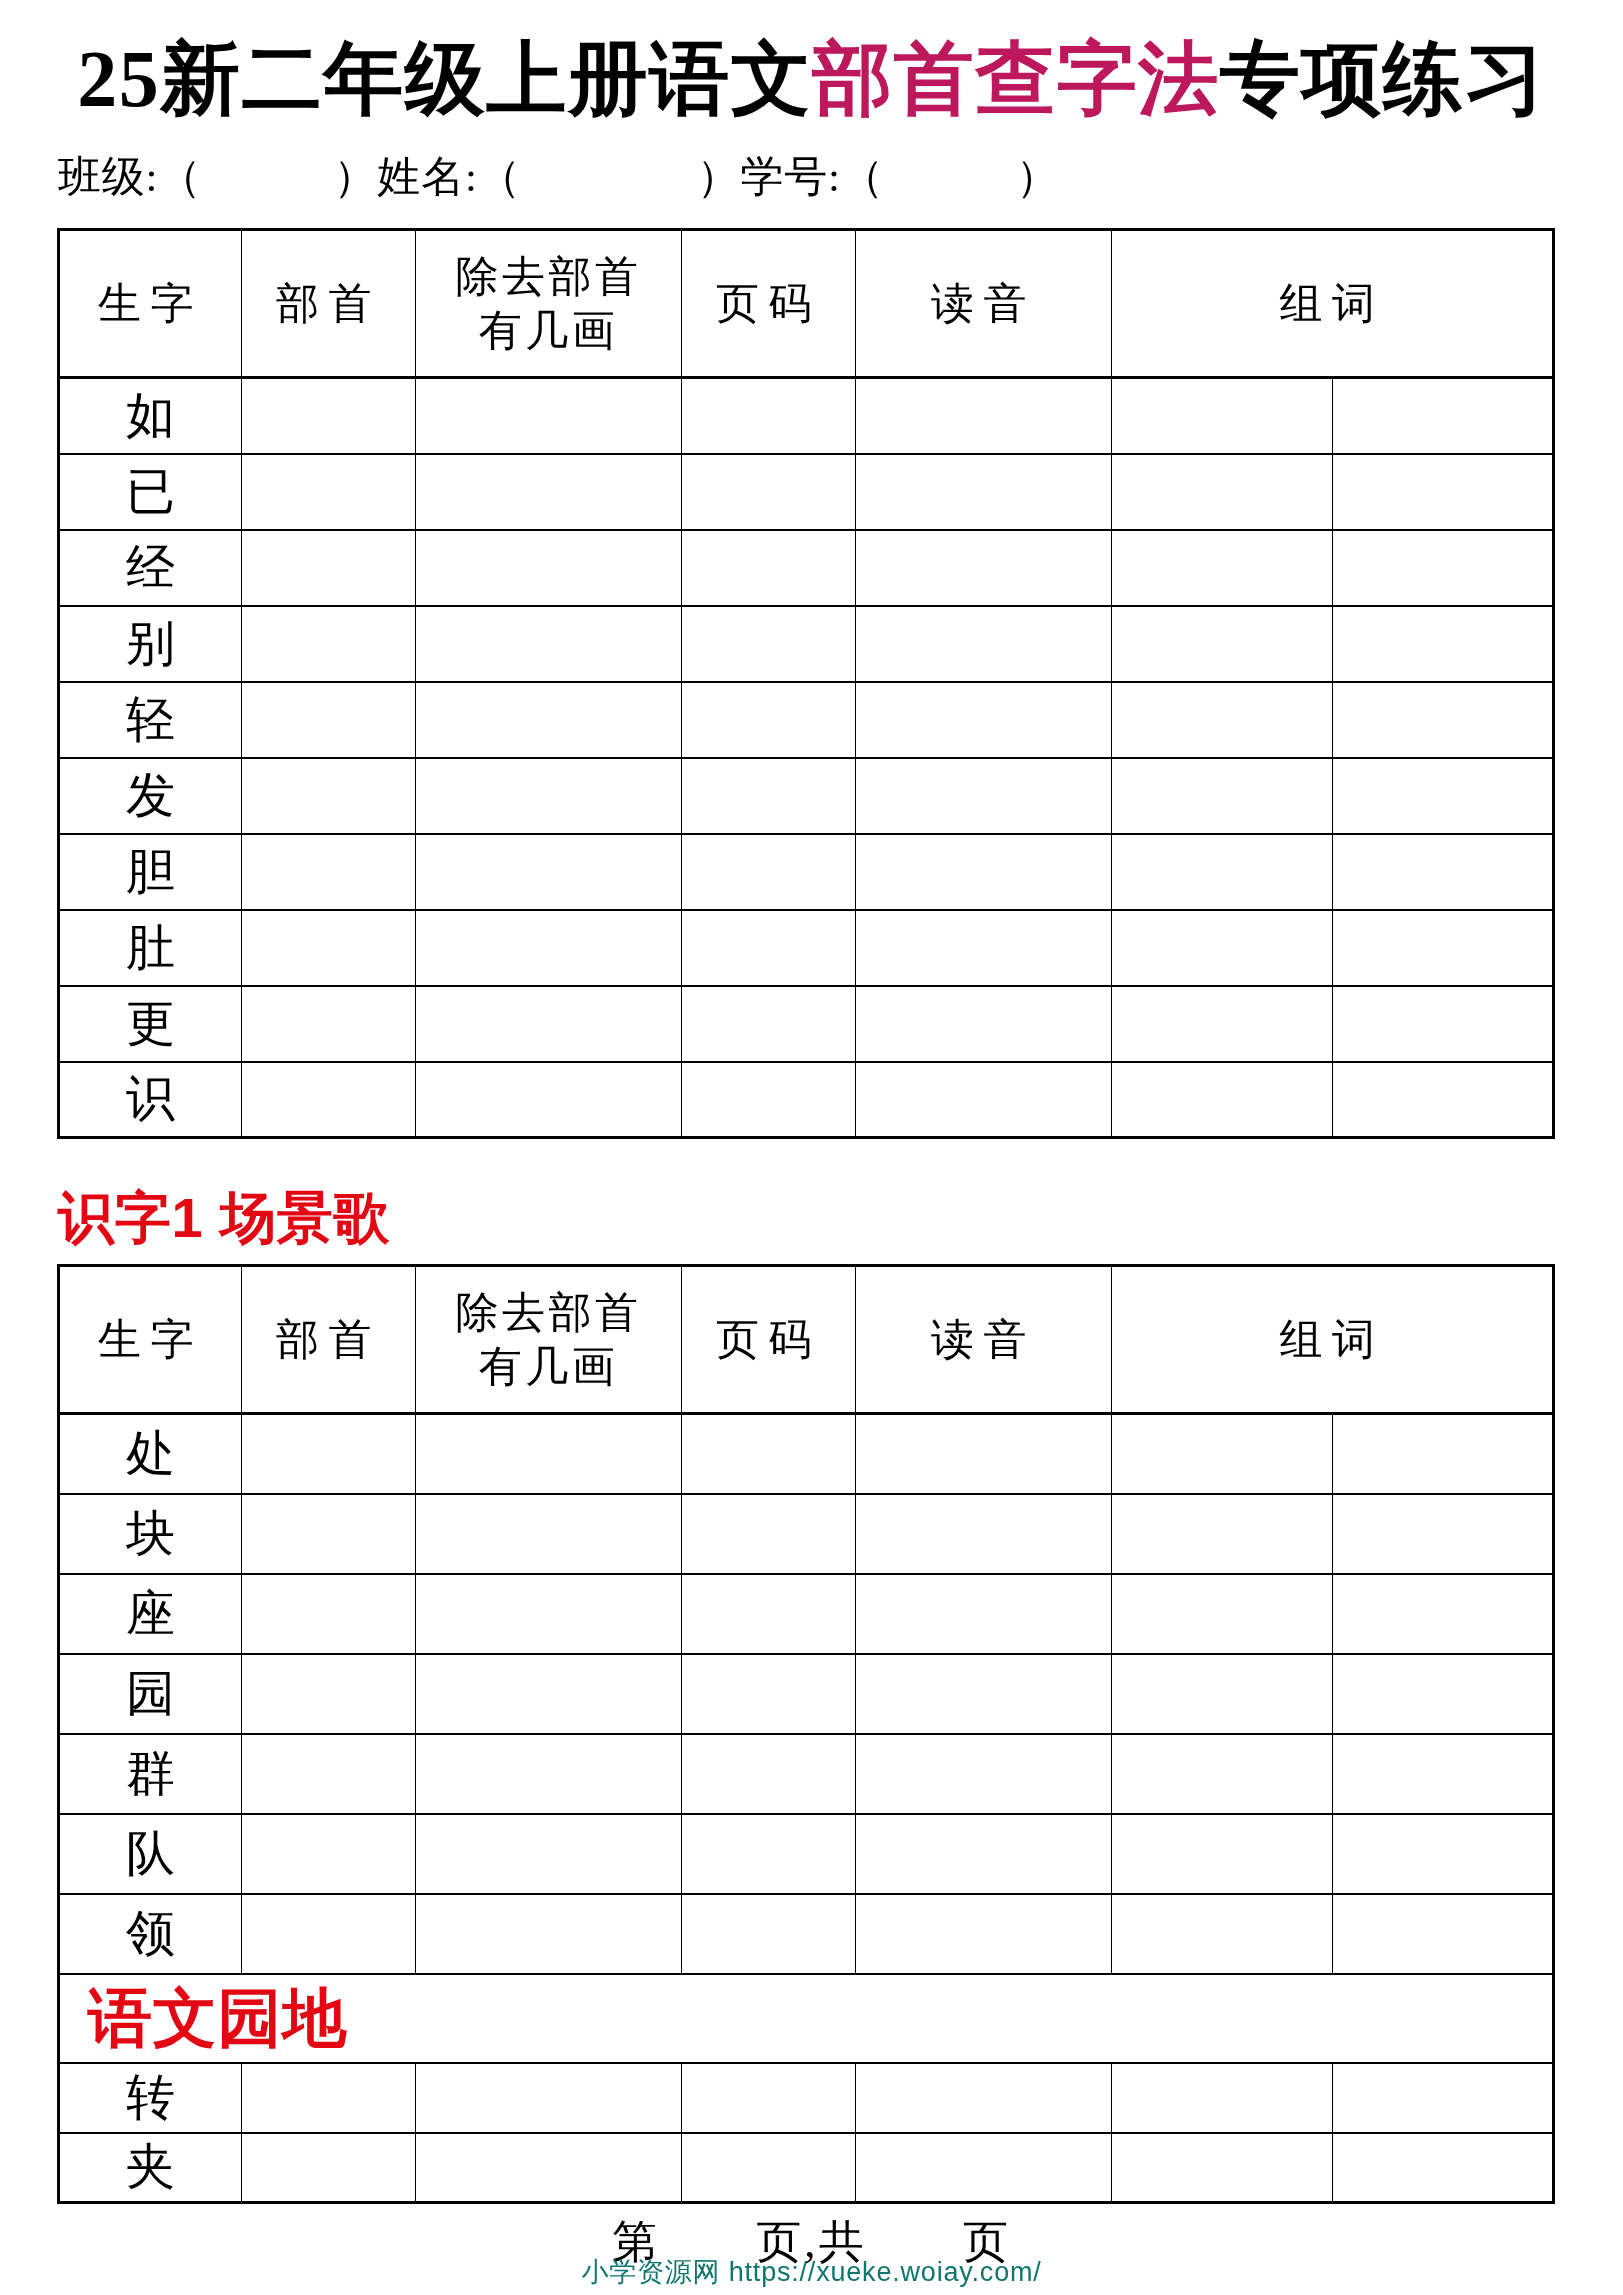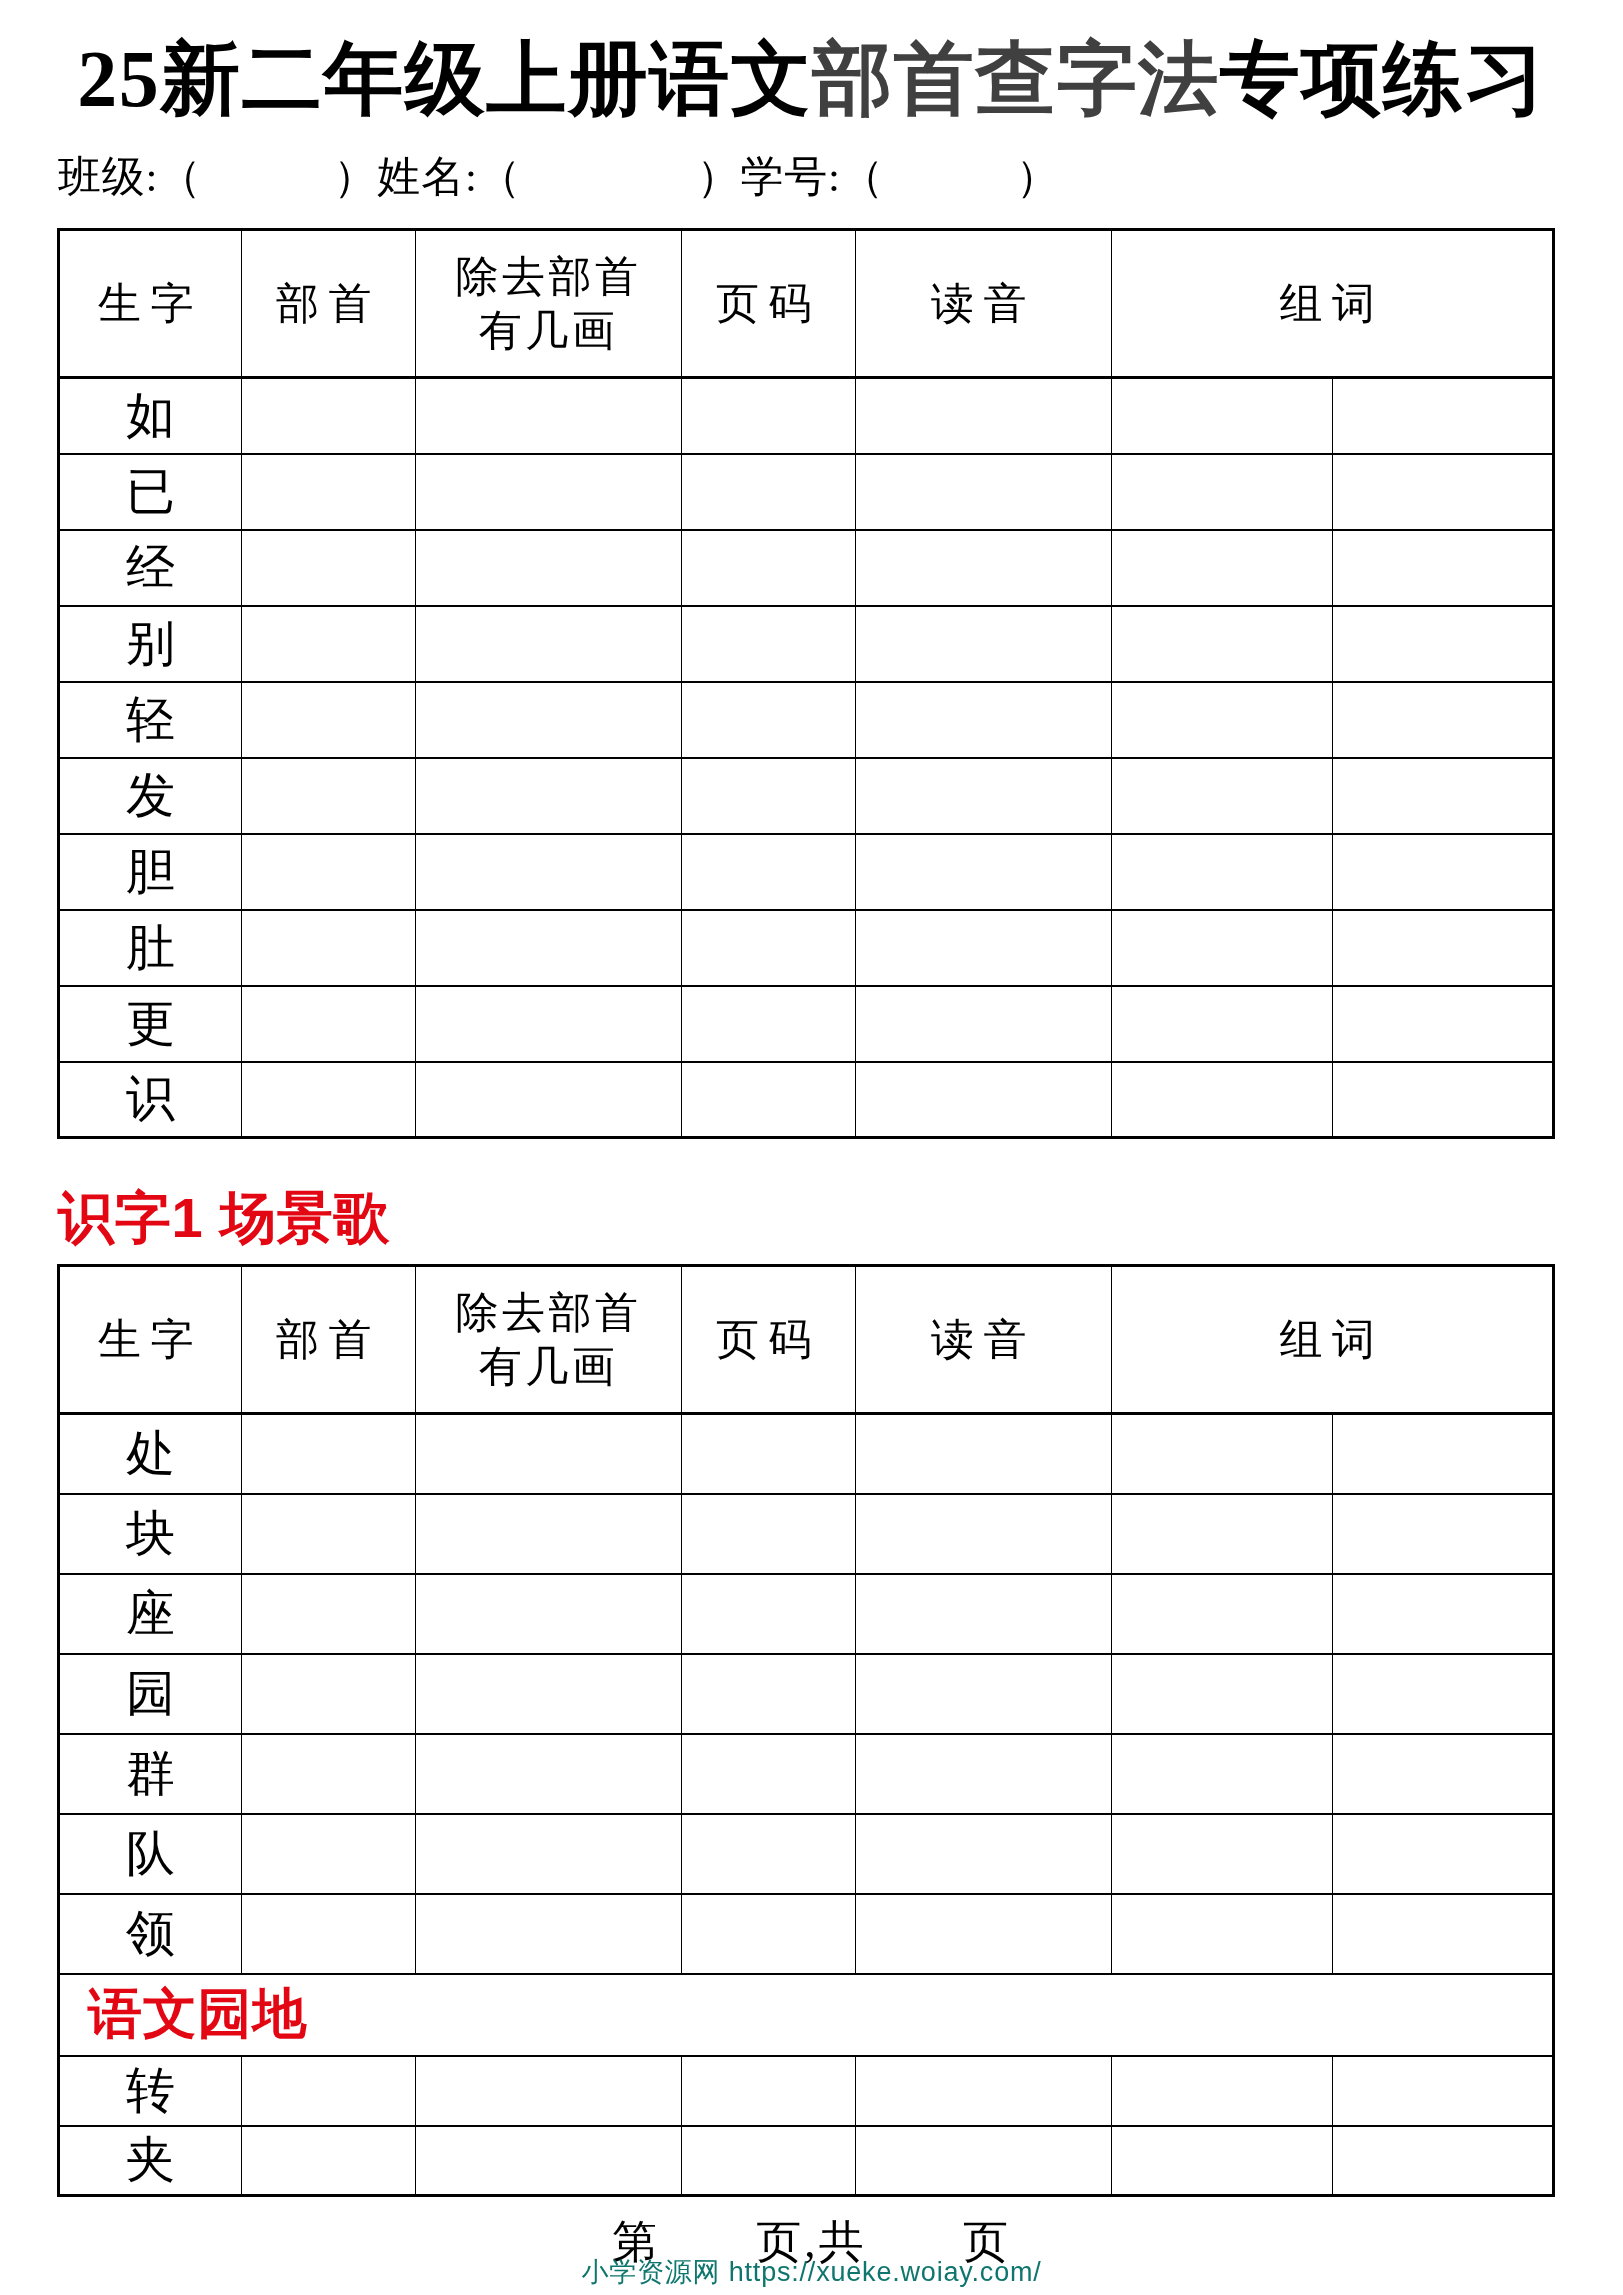--- a/index.html
+++ b/index.html
@@ -12,21 +12,21 @@
     color:#000;
   }
   
   .title{
     position:absolute;top:26px;left:0;width:100%;
     text-align:center;
     font-size:80px;font-weight:bold;
     letter-spacing:1.5px;
     white-space:nowrap;
   }
-  .red-text{color:#404040;margin-top:32px;}
+  .red-text{color:#be185d;margin-top:32px;}
   
   .subhead{
     position:absolute;top:148px;left:58px;width:1507px;
     display:flex;align-items:baseline;gap:20px;
     white-space:nowrap;
   }
   .section-heading{
     color:#e30613;
     font-family:"Liberation Sans",sans-serif;
     font-weight:bold;
@@ -71,21 +71,21 @@
   .table-2 tbody.tail-rows tr{height:70px;}
   td.char-cell{
     text-align:center;
     font-size:49px;
   }
   tr.sub-section-row{height:82px;}
   tr.sub-section-row td{
     text-align:left;
     padding-left:28px;
   }
-  tr.sub-section-row .section-heading{font-size:54px;margin-top:18px;}
+  tr.sub-section-row .section-heading{font-size:64px;margin-top:18px;}
   
   .section2-heading{
     position:absolute;top:1181px;left:58px;
   }
   
   .page-footer-line{
     position:absolute;top:2212px;left:0;width:100%;
     text-align:center;
     font-size:45px;
     letter-spacing:3.1px;

